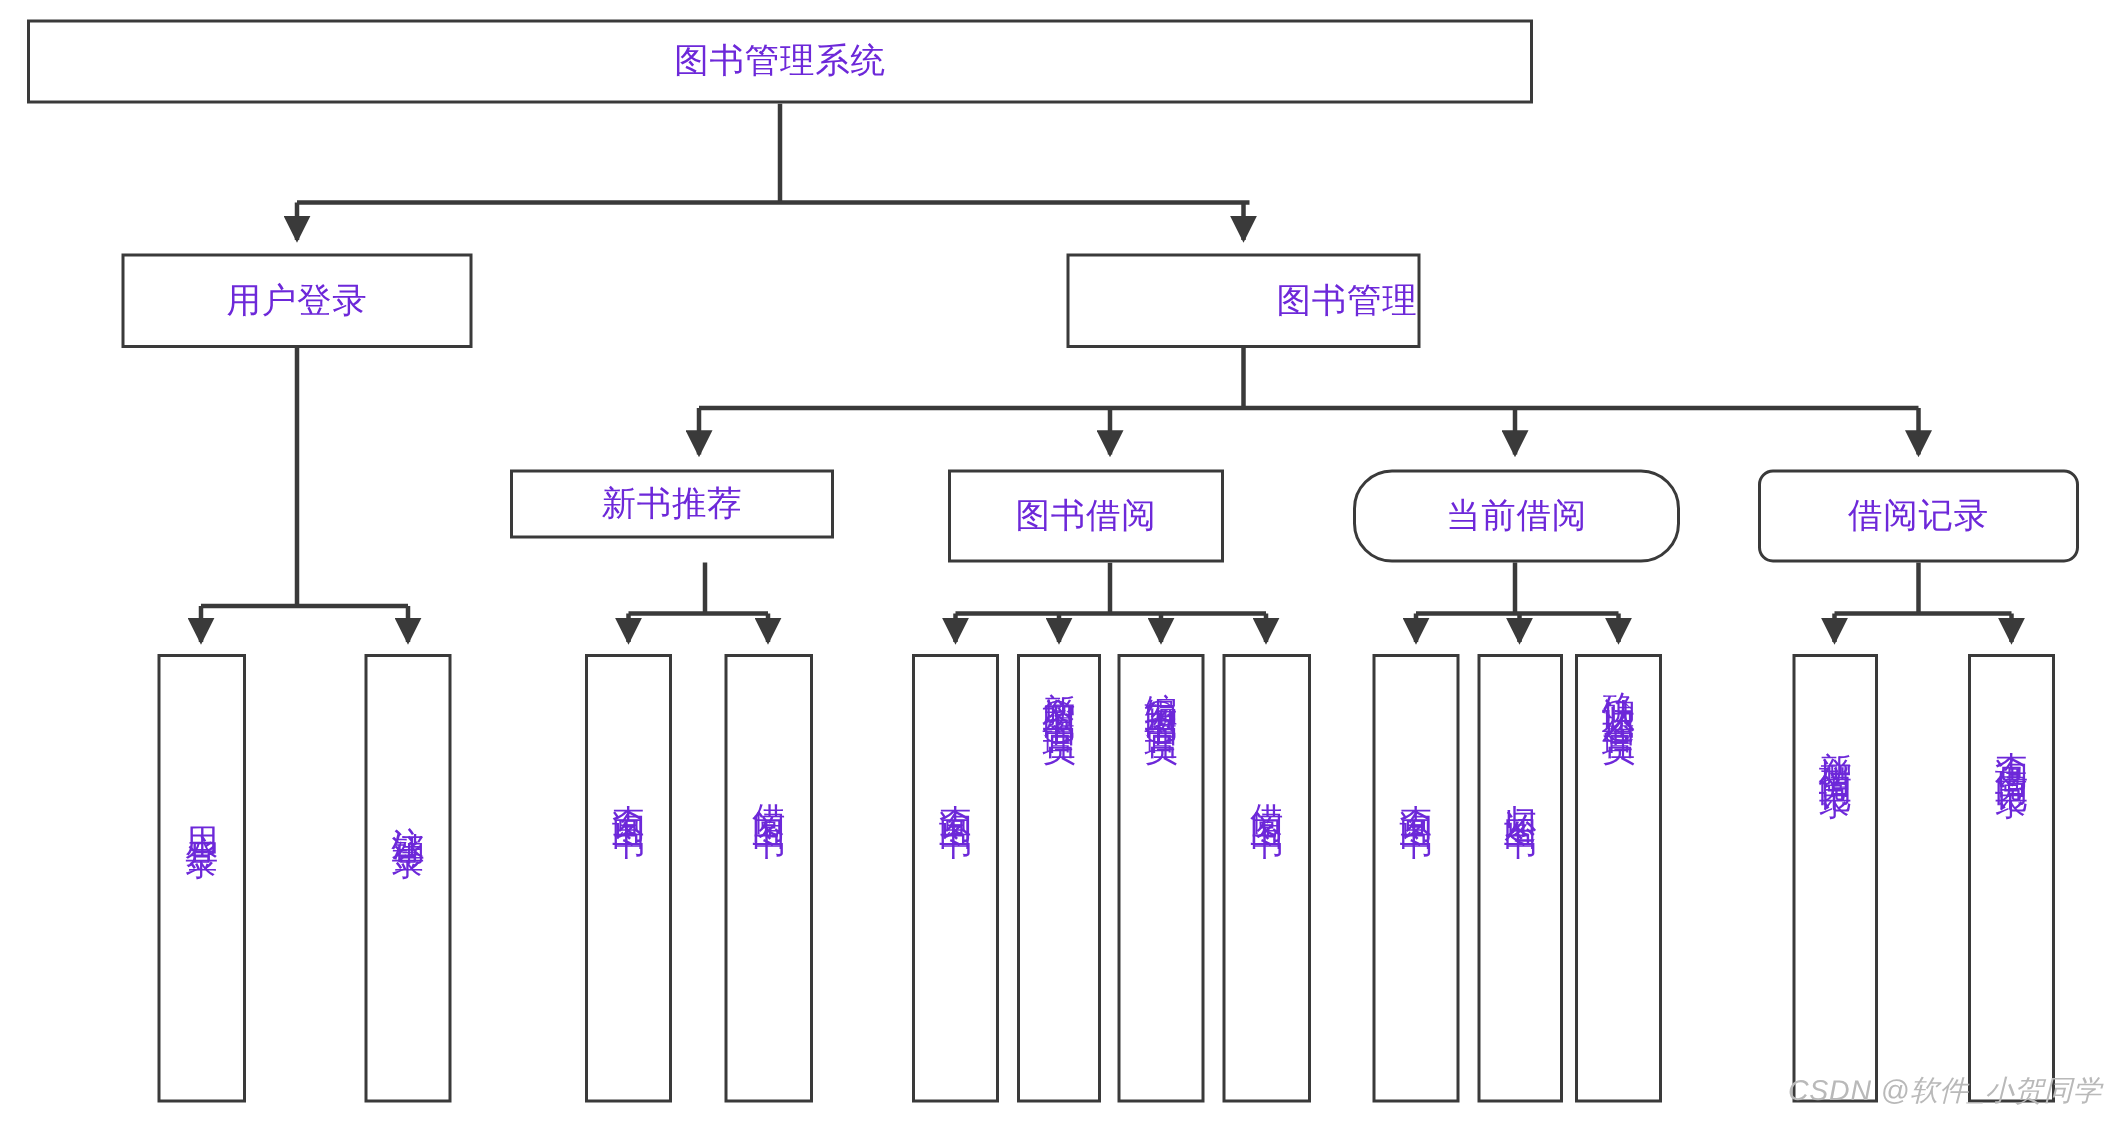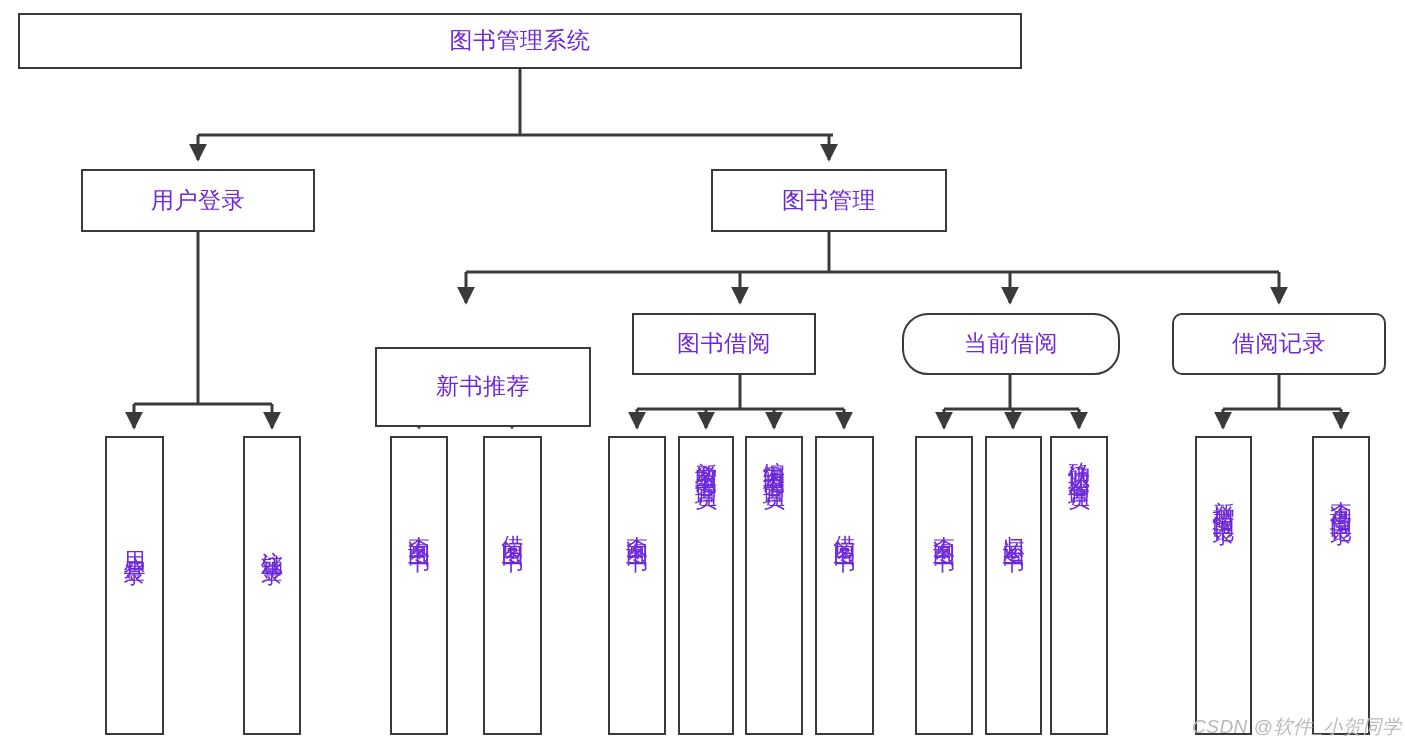--- a/index.html
+++ b/index.html
@@ -132,25 +132,25 @@
     </g>
   </svg>
 
   <div class="node horizontal root" style="left:18px; top:13px; width:1004px; height:56px;">
     <span class="node-label">图书管理系统</span>
   </div>
 
   <div class="node horizontal" style="left:81px; top:169px; width:234px; height:63px;">
     <span class="node-label">用户登录</span>
   </div>
-  <div class="node horizontal" style="left:711px; top:169px; width:236px; height:63px;">
+  <div class="node horizontal" style="left:711px; top:169px; width:236px; height:63px;justify-content:flex-end;">
     <span class="node-label">图书管理</span>
   </div>
 
-  <div class="node horizontal" style="left:375px; top:313px; width:216px; height:80px;margin-top:34px;">
+  <div class="node horizontal" style="left:340px; top:313px; width:216px; height:46px;">
     <span class="node-label">新书推荐</span>
   </div>
   <div class="node horizontal" style="left:632px; top:313px; width:184px; height:62px;">
     <span class="node-label">图书借阅</span>
   </div>
   <div class="node horizontal" style="left:902px; top:313px; width:218px; height:62px;border-radius:26px;">
     <span class="node-label">当前借阅</span>
   </div>
   <div class="node horizontal" style="left:1172px; top:313px; width:214px; height:62px;border-radius:10px;">
     <span class="node-label">借阅记录</span>

